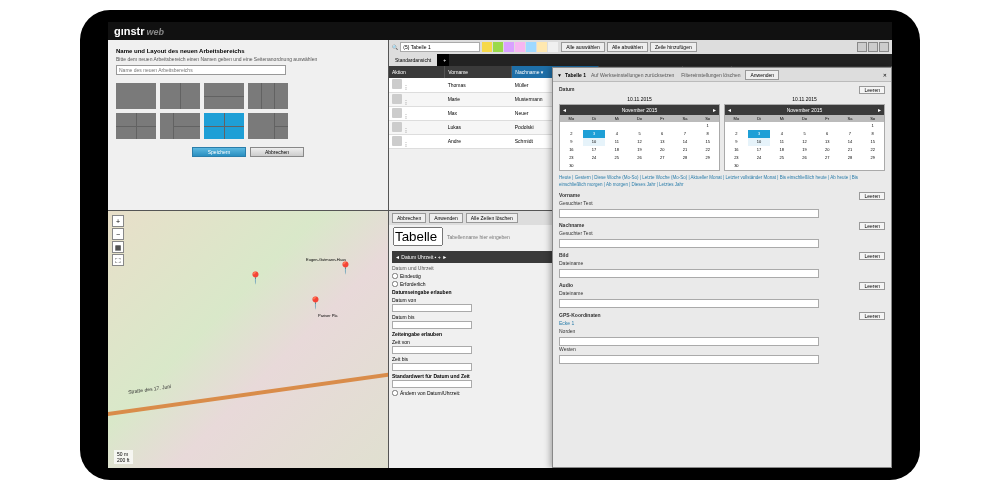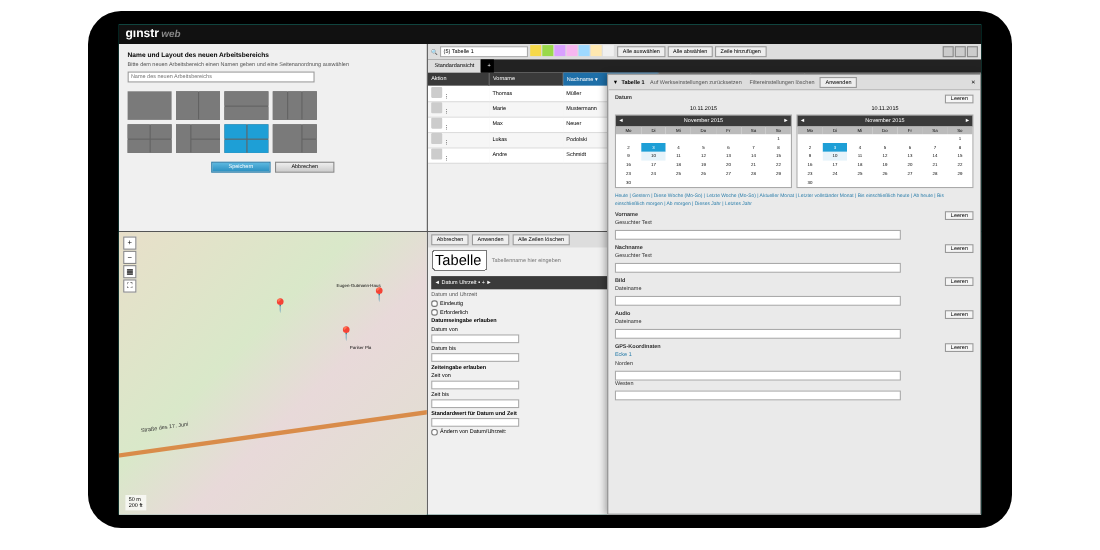--- a/index.html
+++ b/index.html
@@ -1,18 +1,18 @@
 <!DOCTYPE html>
 <html><head>
 <meta charset="utf-8">
 <style>
 *{box-sizing:border-box;margin:0;padding:0;font-family:Arial,sans-serif}
 body{background:#fff;width:1000px;height:500px;overflow:hidden;position:relative}
 .tablet{position:absolute;left:80px;top:10px;width:840px;height:470px;background:#000;border-radius:30px;padding:12px 28px}
-.screen{width:100%;height:100%;background:#14b8a6;position:relative;overflow:hidden}
+.screen{width:100%;height:100%;background:#e5e5e5;position:relative;overflow:hidden}
 .topbar{height:18px;background:#111;display:flex;align-items:center;padding:0 6px}
 .logo{color:#fff;font-size:11px;font-weight:bold}
 .logo .w{color:#888;font-style:italic;font-size:9px;margin-left:2px}
 .quad{display:grid;grid-template-columns:280px 1fr;grid-template-rows:170px 1fr;height:calc(100% - 18px);gap:1px;background:#555}
 .pane{background:#f0f0f0;overflow:hidden;font-size:6px;position:relative}
 
 .tl{padding:8px}
 .tl-title{font-size:6px;font-weight:bold;margin-bottom:2px}
 .tl-sub{font-size:5px;color:#555;margin-bottom:3px}
 .tl-input{width:170px;height:10px;border:1px solid #999;font-size:5px;padding:0 2px;margin-bottom:8px}

